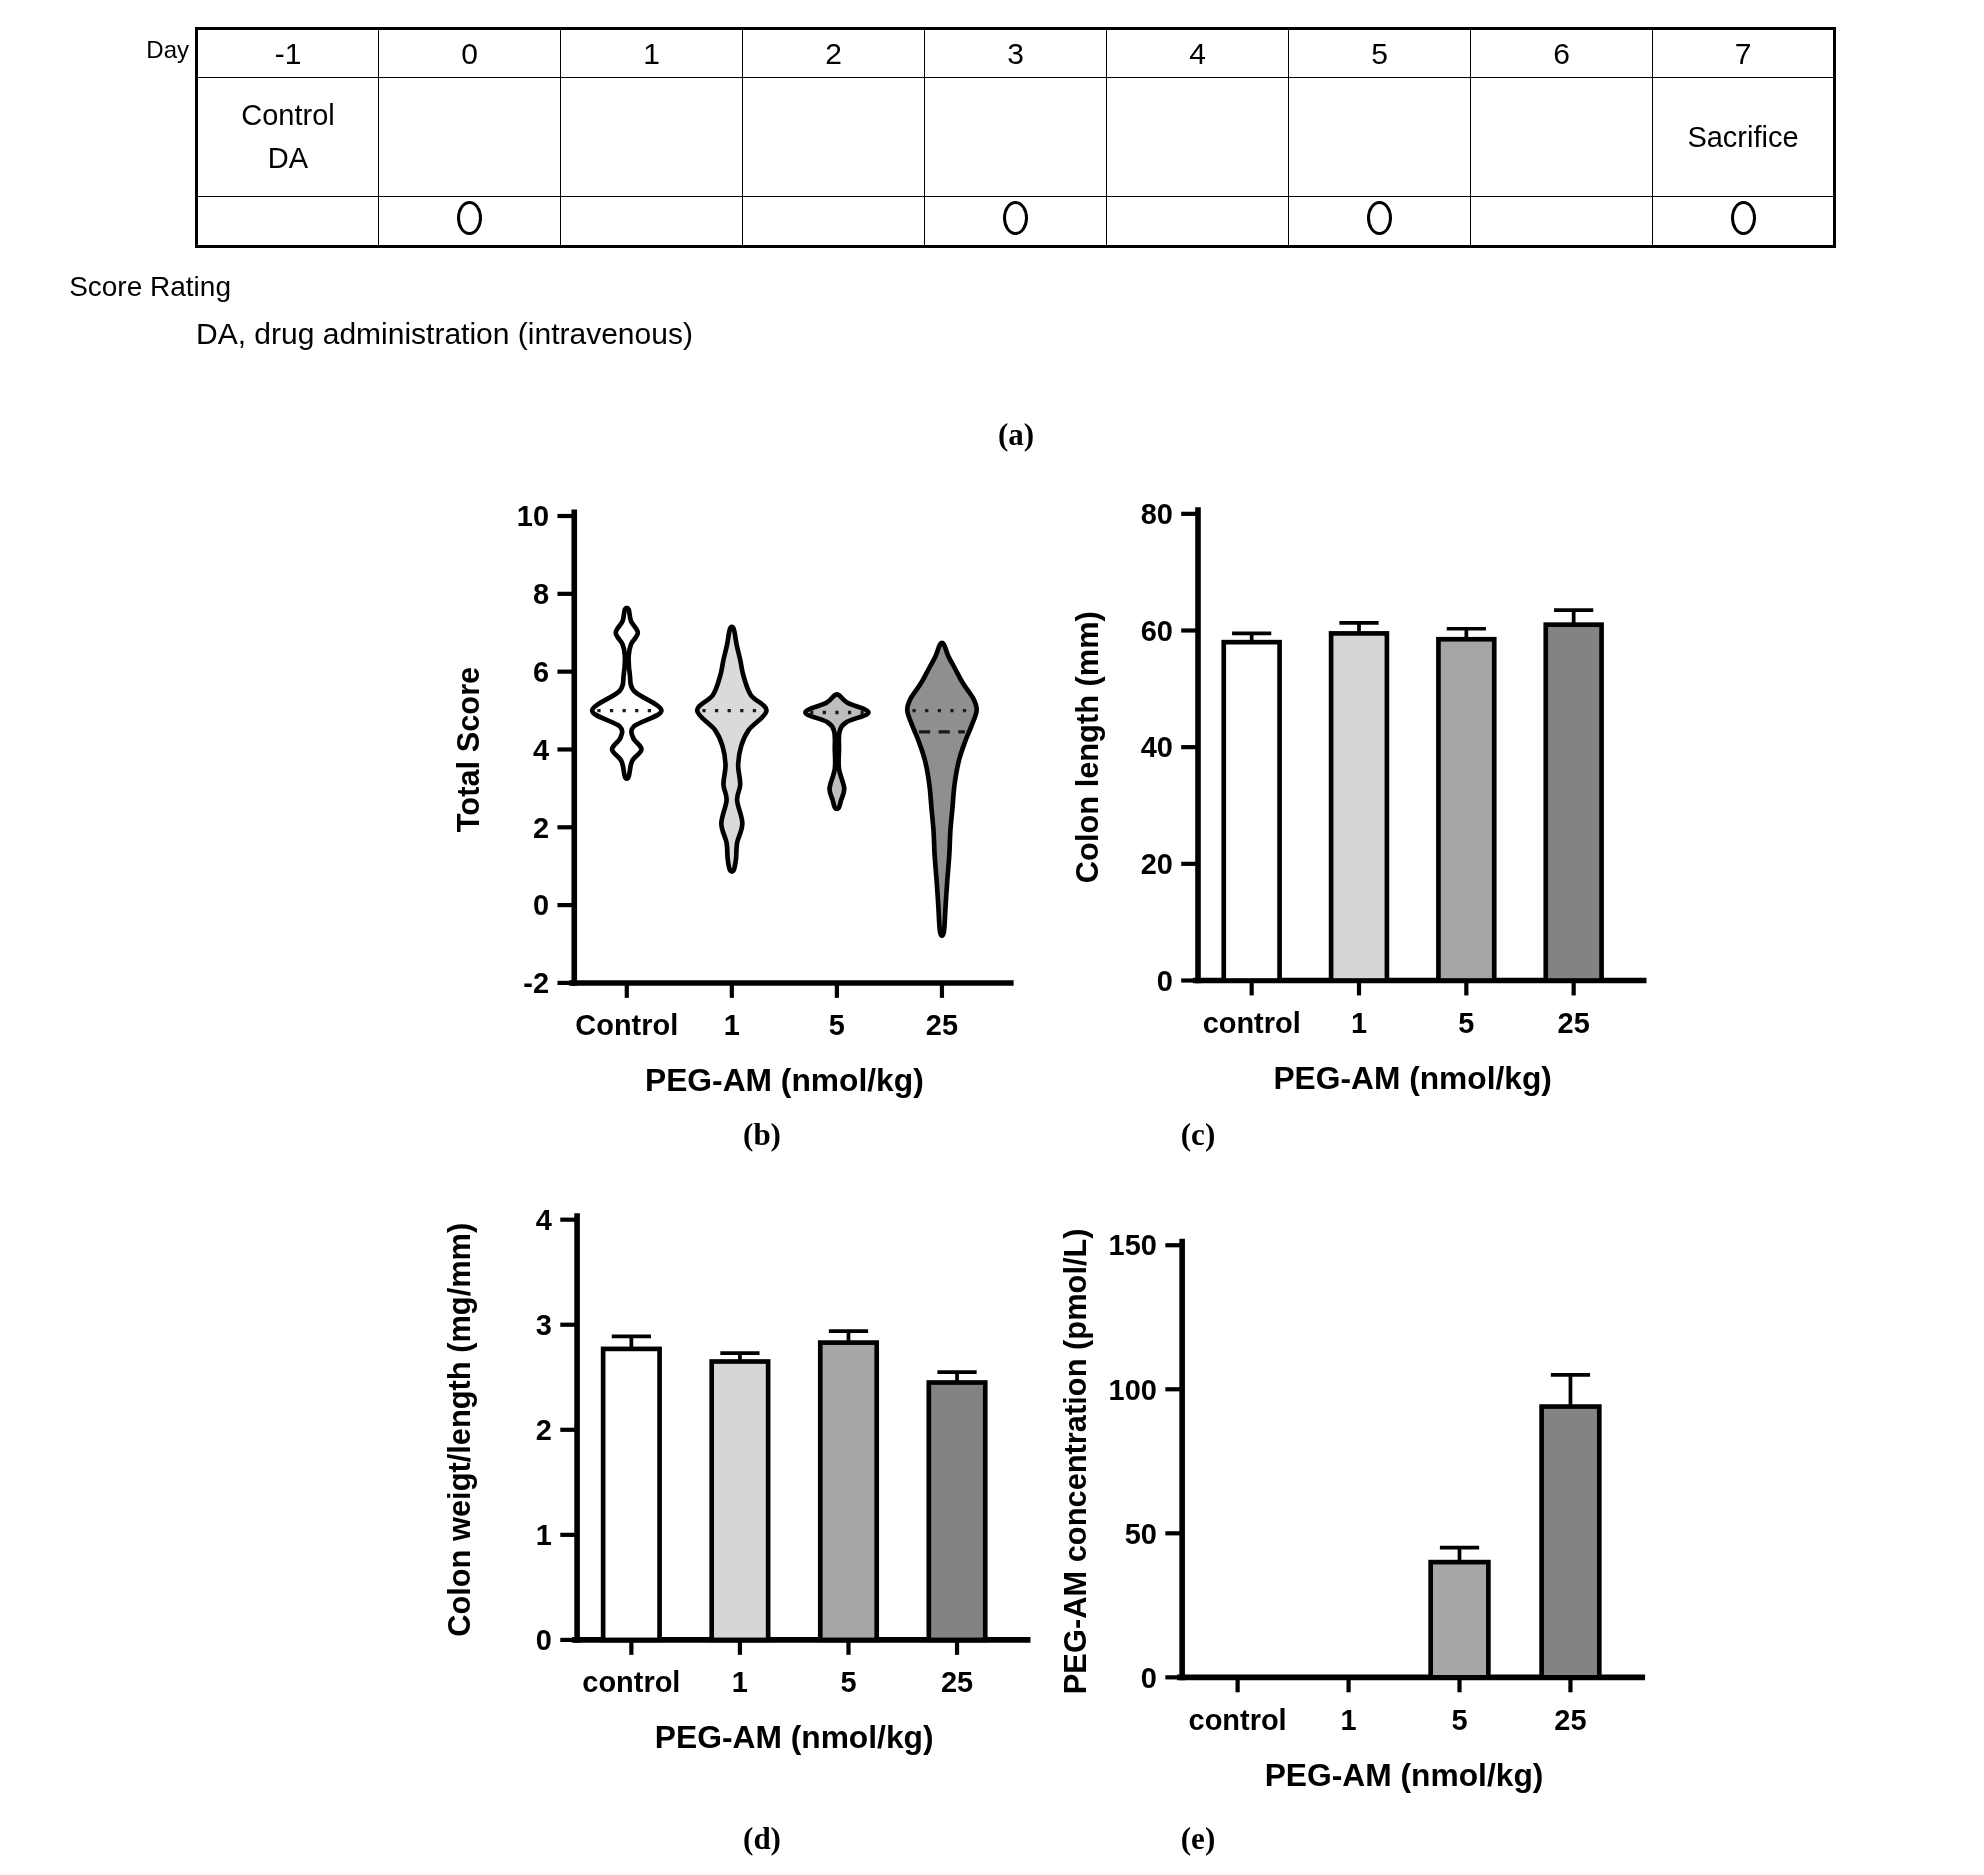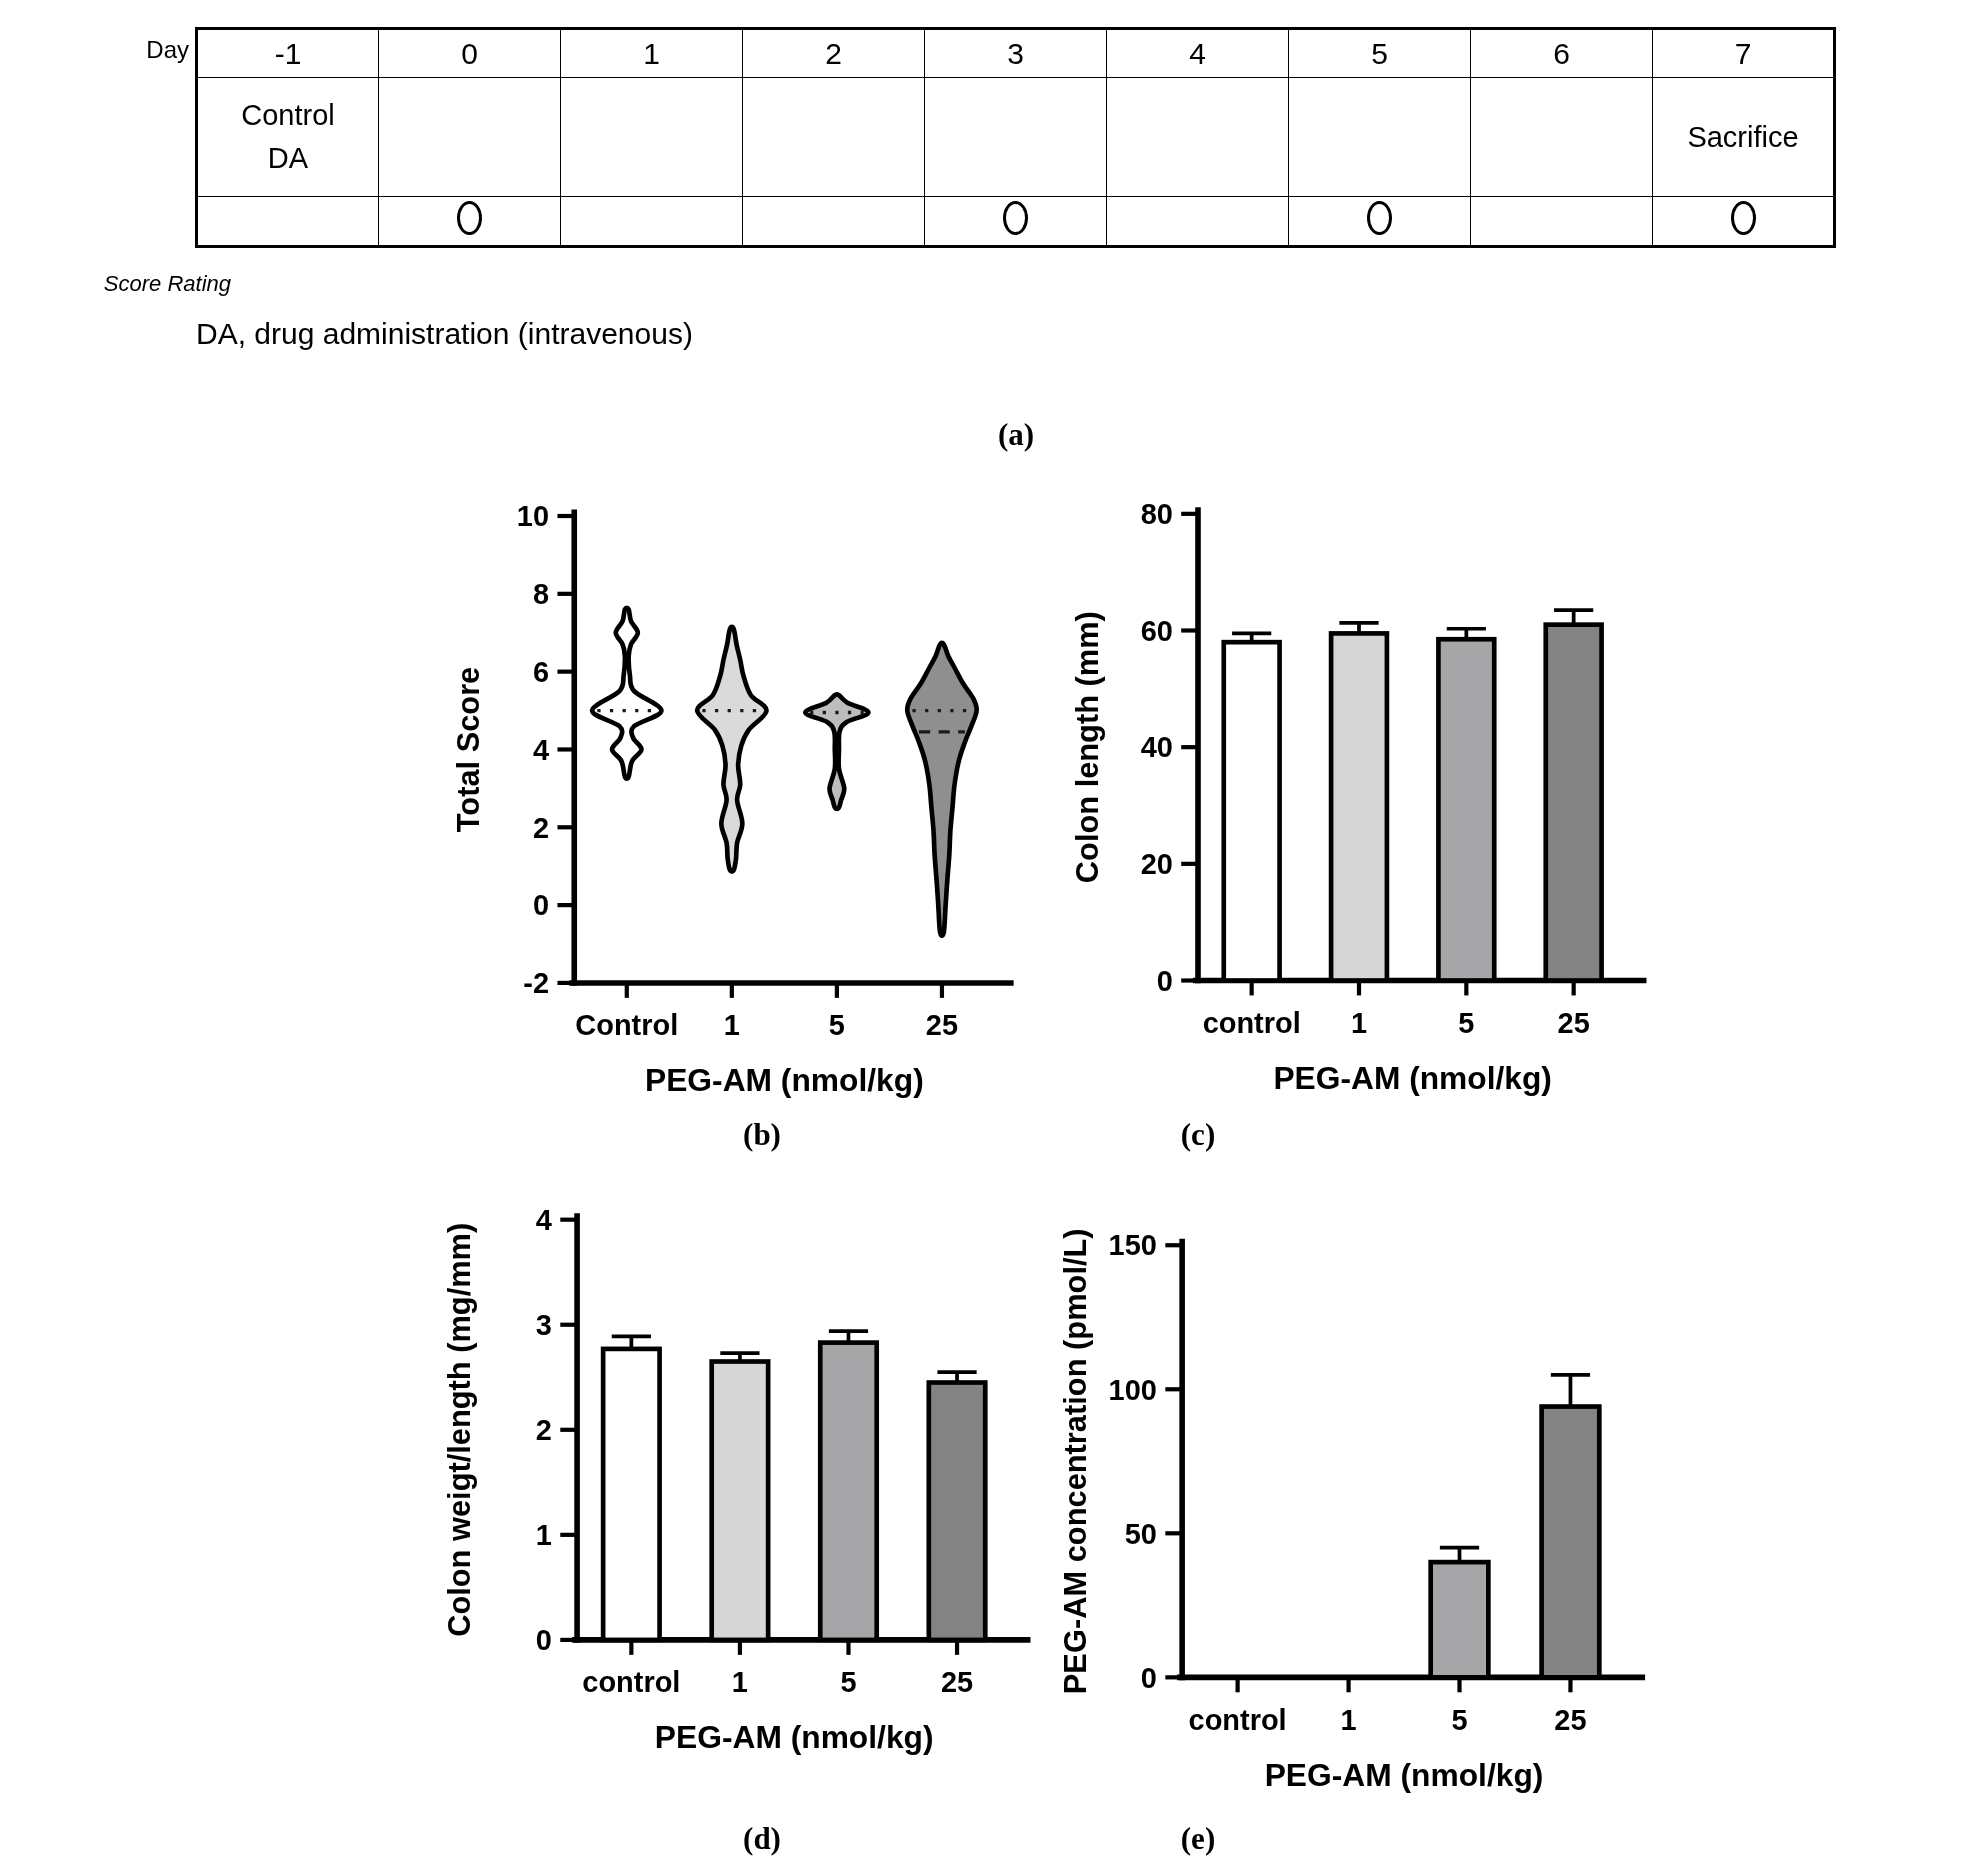--- a/index.html
+++ b/index.html
@@ -15,21 +15,21 @@
   table.sched col{width:182px;}
   tr.r-day td{height:47px;font-size:30px;}
   tr.r-dss td{height:71px;letter-spacing:-0.5px;}
   tr.r-grp td{height:118px;}
   tr.r-scr td{height:48px;}
   td.grp-cell{text-align:left;padding-left:6.5px;line-height:1.5;}
   td.sac-cell{text-align:left;vertical-align:bottom;padding-left:4.7px;padding-bottom:14px;}
   .score-circle{display:inline-block;width:25px;height:34px;border:3.3px solid #000;
     border-radius:50%;box-sizing:border-box;}
   #day-label{right:1796px;top:36px;font-size:24px;white-space:nowrap;}
-  #score-label{right:1754px;top:271px;font-size:22px;white-space:nowrap;font-style:italic;}
+  #score-label{right:1754px;top:271px;font-size:28px;white-space:nowrap;}
 
   
   #notes{left:196px;top:310px;font-size:30px;line-height:47px;white-space:nowrap;}
   .panel-letter{font-family:"Liberation Serif",serif;font-weight:bold;font-size:31px;
     transform:translateX(-50%);white-space:nowrap;}
 
   svg text{font-family:"Liberation Sans",sans-serif;font-weight:bold;fill:#000;}
 </style>
 </head>
 <body>

